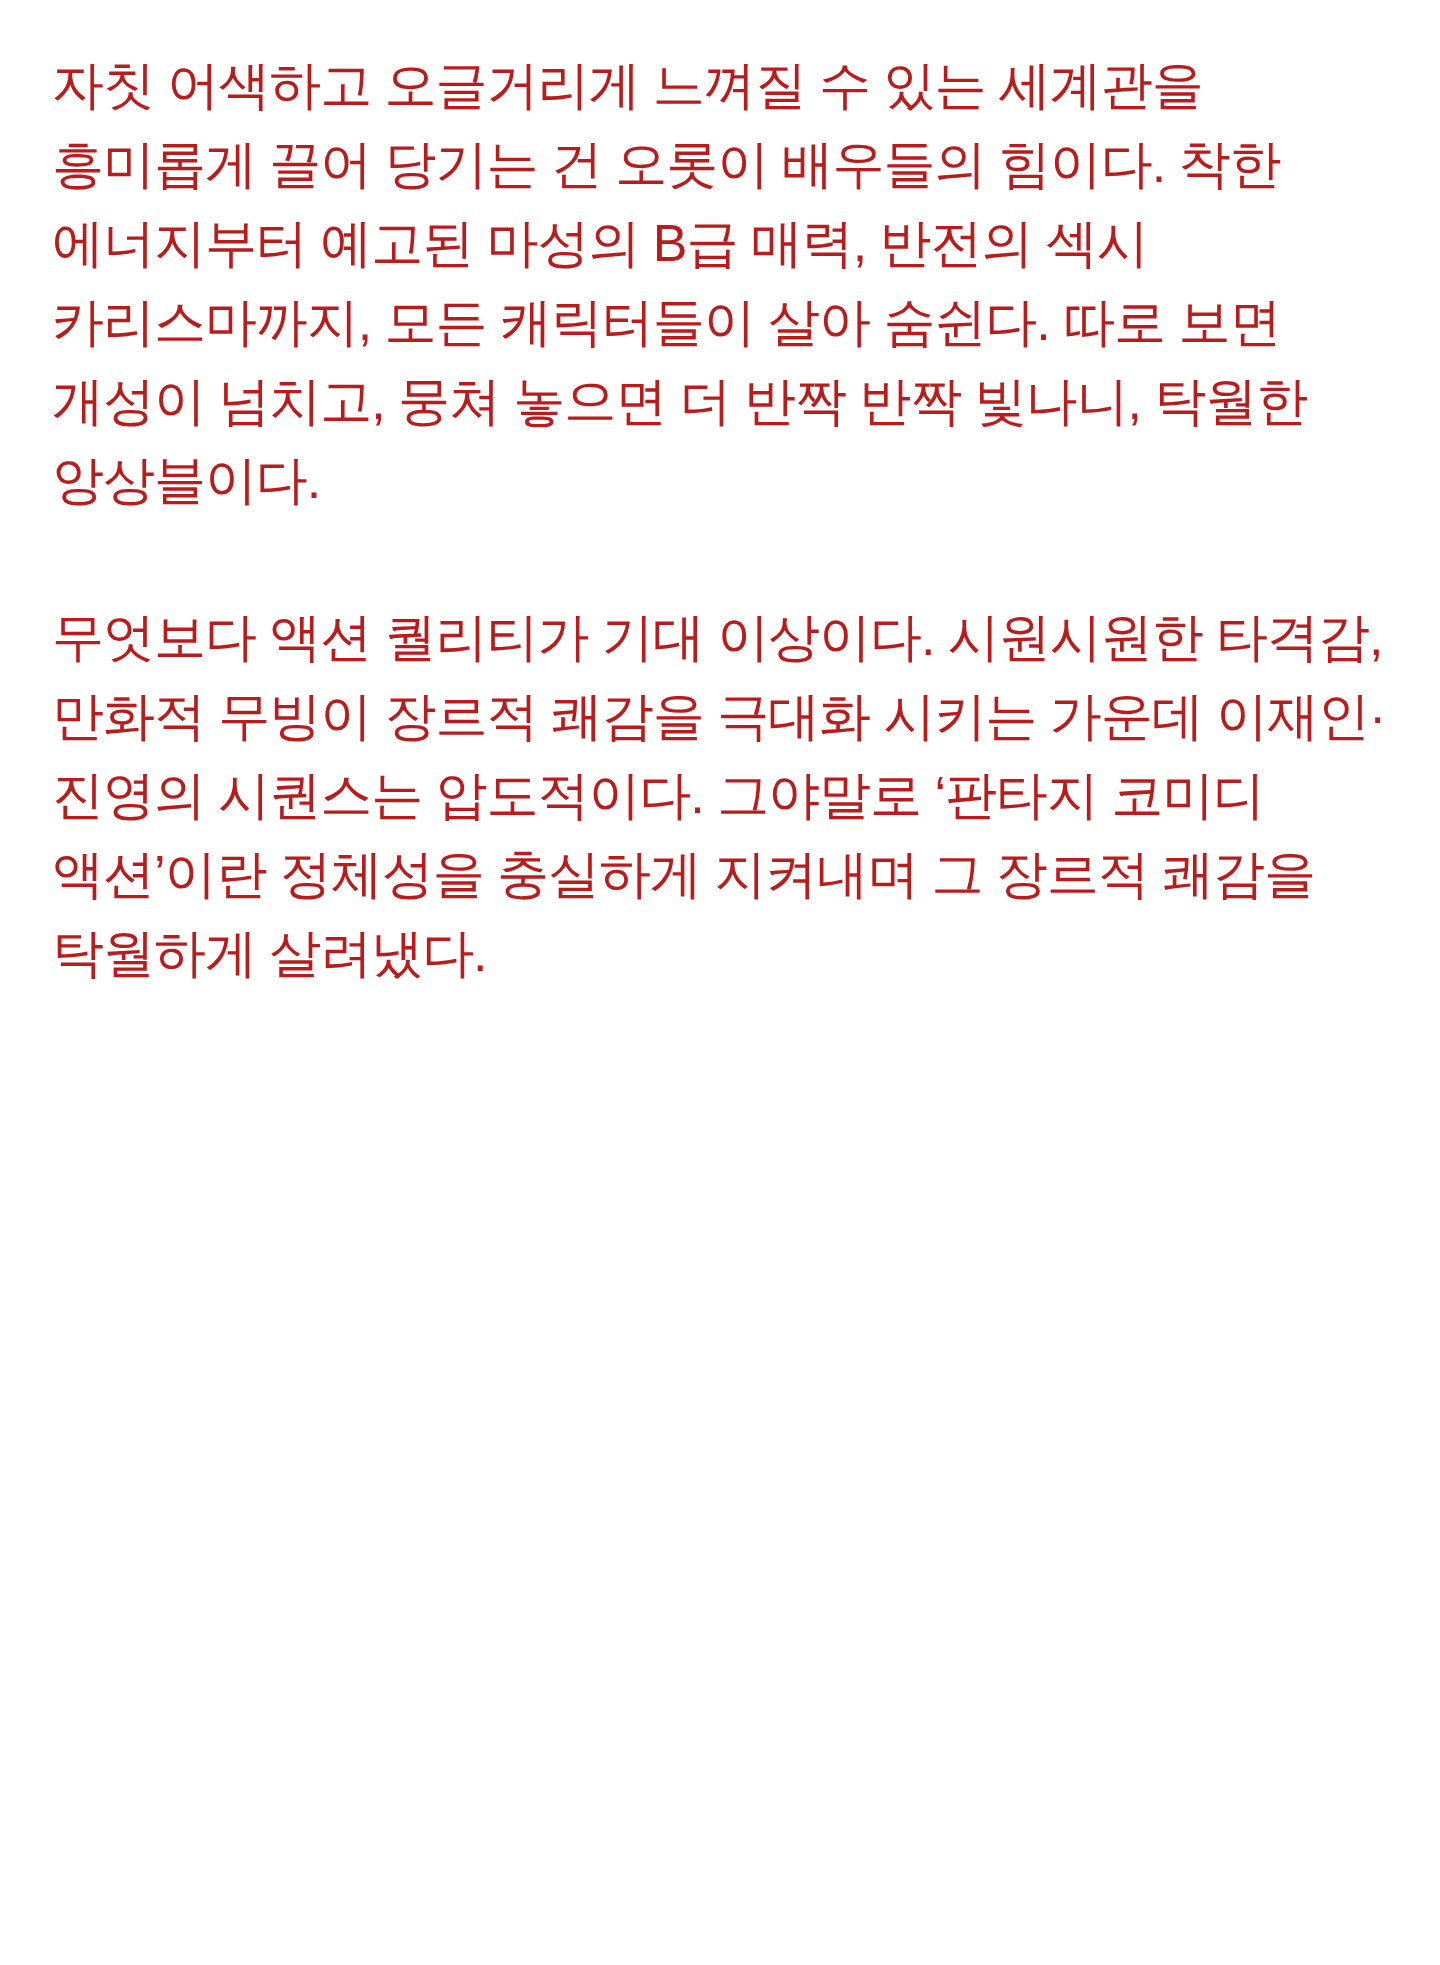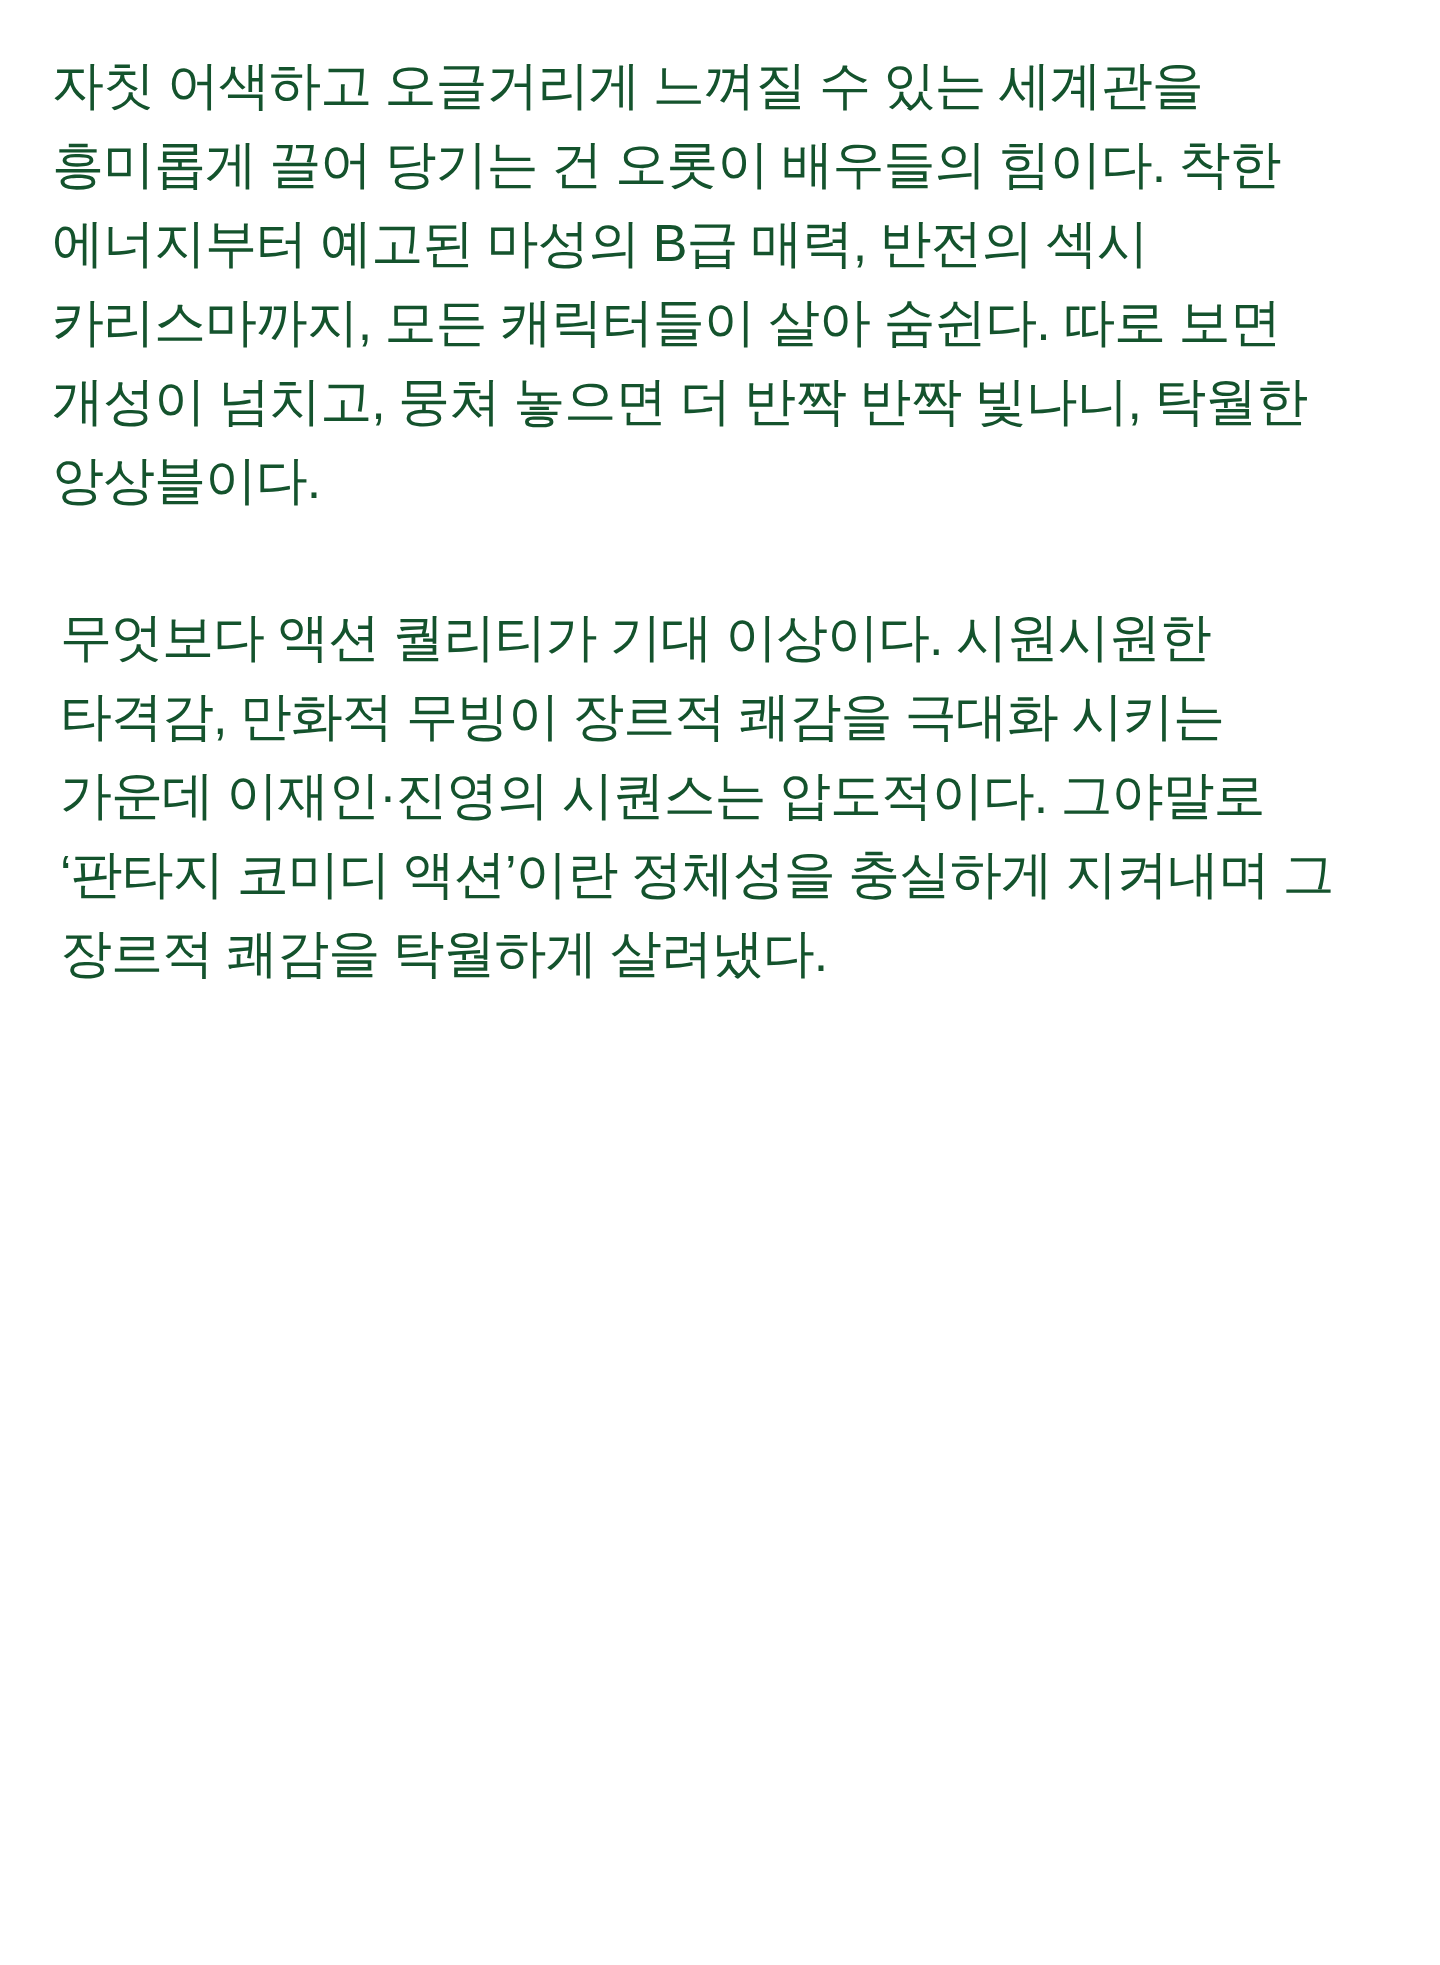--- a/index.html
+++ b/index.html
@@ -17,28 +17,27 @@
   .article {
     box-sizing: border-box;
     width: 1440px;
     padding: 46px 52px 40px 52px;
   }
   .para {
     font-size: 52px;
     line-height: 1.52;
     letter-spacing: -0.02em;
     font-weight: 400;
-    color: #14532d;
+    color: #b91c1c;
     margin: 0;
     word-break: keep-all;
     white-space: pre-wrap;
   }
   .para + .para {
     margin-top: 78px;
-    margin-left: 8px;
   }
 </style>
 </head>
 <body>
 
 <div class="article">
   <p class="para">자칫 어색하고 오글거리게 느껴질 수 있는 세계관을 흥미롭게 끌어 당기는 건 오롯이 배우들의 힘이다. 착한 에너지부터 예고된 마성의 B급 매력, 반전의 섹시 카리스마까지, 모든 캐릭터들이 살아 숨쉰다. 따로 보면 개성이 넘치고, 뭉쳐 놓으면 더 반짝 반짝 빛나니, 탁월한 앙상블이다.</p>
   <p class="para">무엇보다 액션 퀄리티가 기대 이상이다. 시원시원한 타격감, 만화적 무빙이 장르적 쾌감을 극대화 시키는 가운데 이재인·진영의 시퀀스는 압도적이다. 그야말로 ‘판타지 코미디 액션’이란 정체성을 충실하게 지켜내며 그 장르적 쾌감을 탁월하게 살려냈다.</p>
 </div>
 

